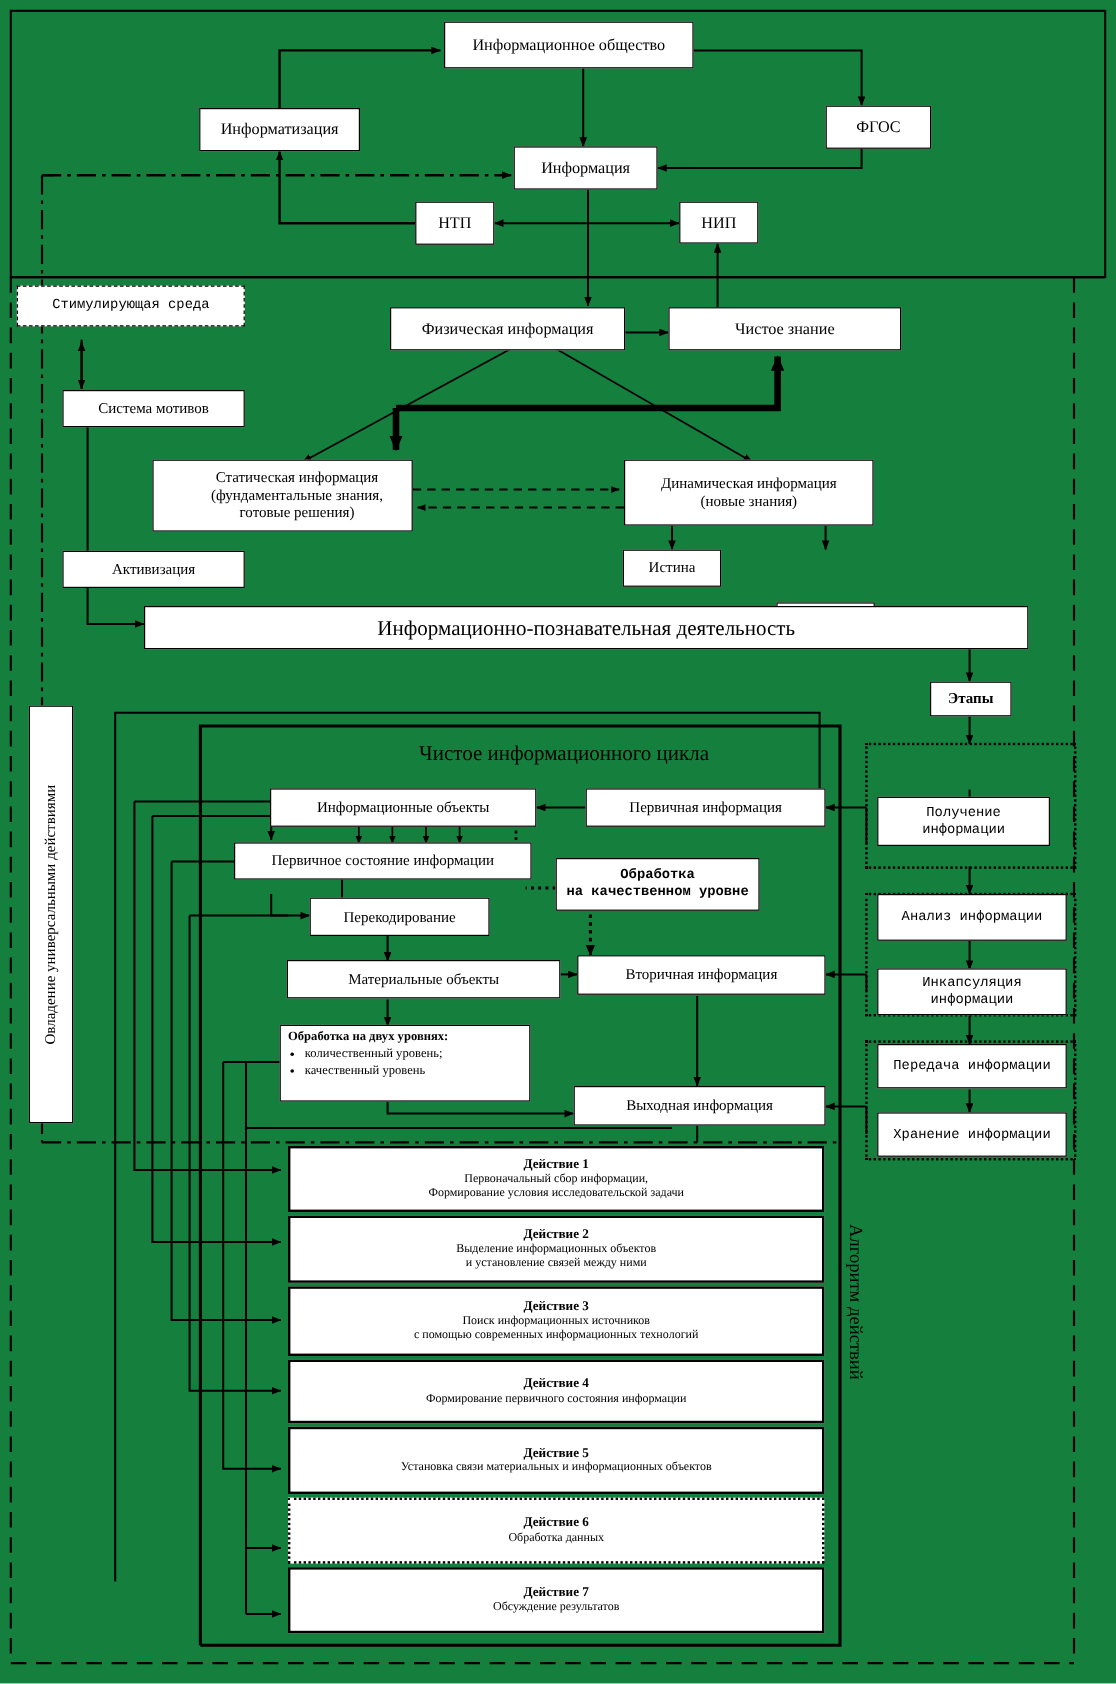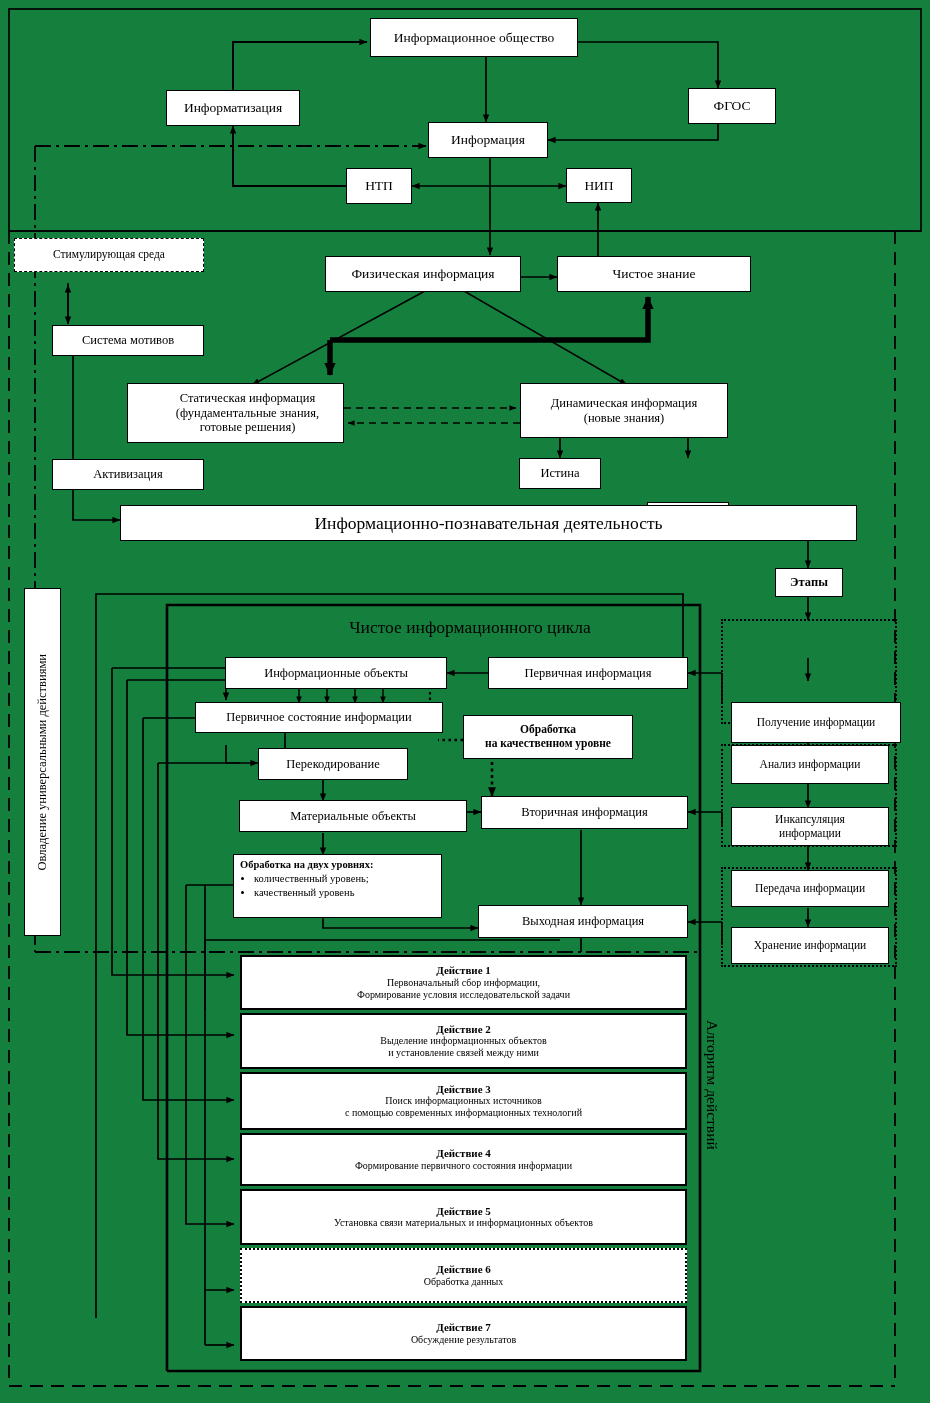--- a/index.html
+++ b/index.html
@@ -10,21 +10,21 @@
   .box{position:absolute;box-sizing:border-box;border:1.6px solid #000;background:#fff;
        display:flex;align-items:center;justify-content:center;text-align:center;
        line-height:1.18;padding:2px 4px;}
   .b-thick{border-width:2.2px;}
   .b-dashed{border:1.7px dashed #000;}
   .b-dotted{border:2.2px dotted #000;}
   .plain{position:absolute;}
 
   .f13{font-size:13.5px;}
   .f12{font-size:12.5px;}
-  .f11{font-size:11.5px;}
+  .f11{font-size:11.5px;font-family:Liberation Mono, monospace;}
   .f15{font-size:15.5px;}
   .f17{font-size:17.5px;}
   .bold{font-weight:bold;}
 
   .vert-l{writing-mode:vertical-rl;transform:rotate(180deg);}
   .vert-r{writing-mode:vertical-rl;}
 
   .act{flex-direction:column;justify-content:center;}
   .act .ttl{font-weight:bold;font-size:11px;}
   .act .sub{font-size:10px;line-height:1.2;}
@@ -249,21 +249,21 @@
   </div>
 
   <div class="box f12" style="left:478px;top:905px;width:210px;height:33px;">Выходная информация</div>
 
   <div class="box f12 bold" style="left:775px;top:568px;width:68px;height:29px;">Этапы</div>
 
   <div class="stages-grp" style="left:721px;top:619px;width:176px;height:105px;"></div>
   <div class="stages-grp" style="left:721px;top:744px;width:176px;height:103px;"></div>
   <div class="stages-grp" style="left:721px;top:867px;width:176px;height:100px;"></div>
 
-  <div class="box f11" style="left:731px;top:702px;width:170px;height:41px;">Получение информации</div>
+  <div class="box f11" style="left:731px;top:664px;width:144px;height:41px;">Получение информации</div>
   <div class="box f11" style="left:731px;top:745px;width:158px;height:39px;">Анализ информации</div>
   <div class="box f11" style="left:731px;top:807px;width:158px;height:39px;flex-direction:column;">
     <span>Инкапсуляция</span>
     <span>информации</span>
   </div>
   <div class="box f11" style="left:731px;top:870px;width:158px;height:37px;">Передача информации</div>
   <div class="box f11" style="left:731px;top:927px;width:158px;height:37px;">Хранение информации</div>
 
   <div class="box act b-thick" style="left:240px;top:955px;width:447px;height:55px;">
     <div class="ttl">Действие 1</div>

